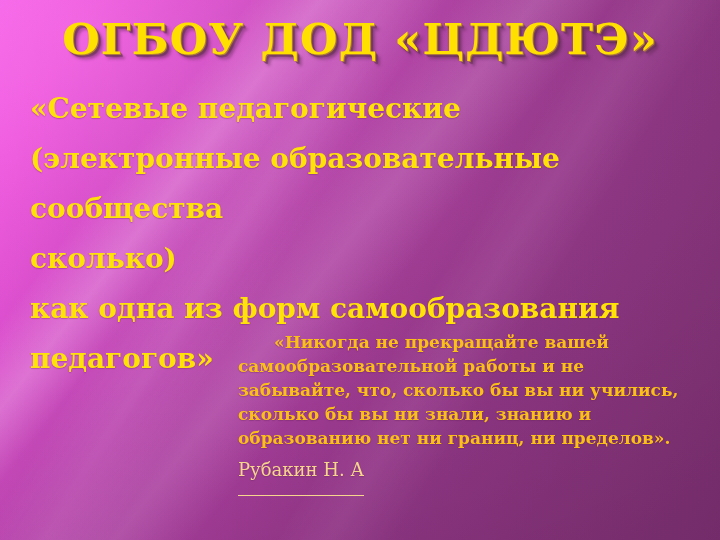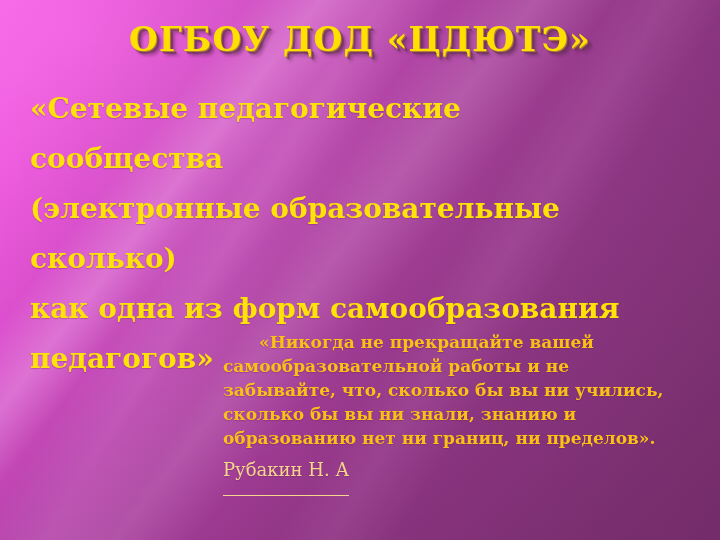--- a/index.html
+++ b/index.html
@@ -72,21 +72,21 @@
     top: 8px;
     width: 720px;
     height: 62px;
     display: flex;
     align-items: center;
     justify-content: center;
   }
   .title {
     font-family: "DejaVu Serif", "Liberation Serif", serif;
     font-weight: 700;
-    font-size: 33px;
+    font-size: 43px;
     line-height: 1;
     letter-spacing: 1.2px;
     color: #ffe000;
     white-space: nowrap;
     text-shadow:
        1px 1px 0   #b07a3a,
        2px 2px 0   rgba(120,60,95,0.75),
        3px 3px 1px rgba(95,45,78,0.62),
        5px 5px 3px rgba(80,35,68,0.42);
   }
@@ -105,21 +105,21 @@
     text-shadow: 0 1px 1px rgba(110,40,95,0.35);
   }
   .heading .l {
     display: block;
     white-space: nowrap;
   }
 
   
   .quote-block {
     position: absolute;
-    left: 223px;
+    left: 238px;
     top: 330px;
     width: 450px;
     color: #fbc016;
     font-family: "DejaVu Serif", "Liberation Serif", serif;
     font-weight: 700;
     font-size: 17px;
     line-height: 24px;
     text-shadow: 0 1px 1px rgba(100,35,88,0.35);
   }
   .quote-text {
@@ -145,22 +145,22 @@
 
   <div class="streaks"></div>
   <div class="vignette"></div>
 
   <div class="title-band">
     <div class="title">ОГБОУ ДОД «ЦДЮТЭ»</div>
   </div>
 
   <div class="heading">
     <span class="l">«Сетевые педагогические</span>
+    <span class="l">(электронные образовательные</span>
     <span class="l">сообщества</span>
-    <span class="l">(электронные образовательные</span>
     <span class="l">сколько)</span>
     <span class="l">как одна из форм самообразования</span>
     <span class="l">педагогов»</span>
   </div>
 
   <div class="quote-block">
     <p class="quote-text">«Никогда не прекращайте вашей самообразовательной работы и не забывайте, что, сколько бы вы ни учились, сколько бы вы ни знали, знанию и образованию нет ни границ, ни пределов».</p>
     <p class="quote-author">Рубакин Н. А</p>
   </div>
 

